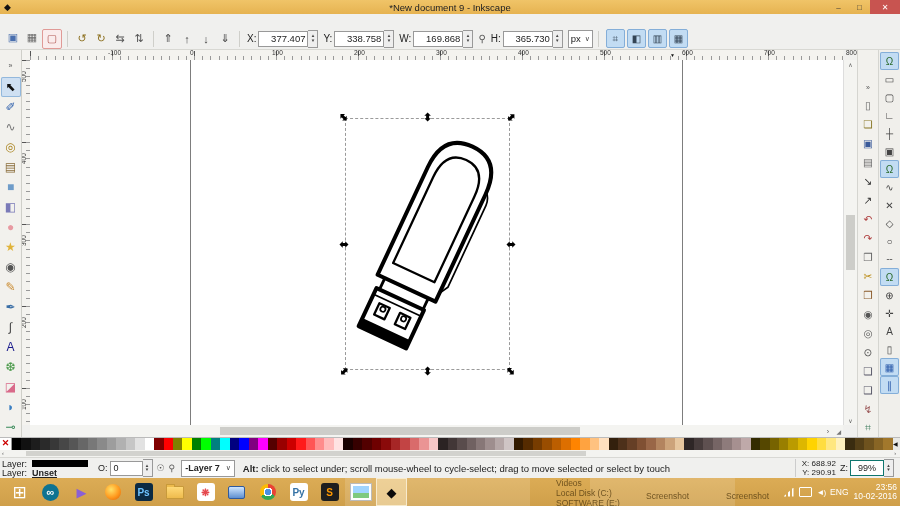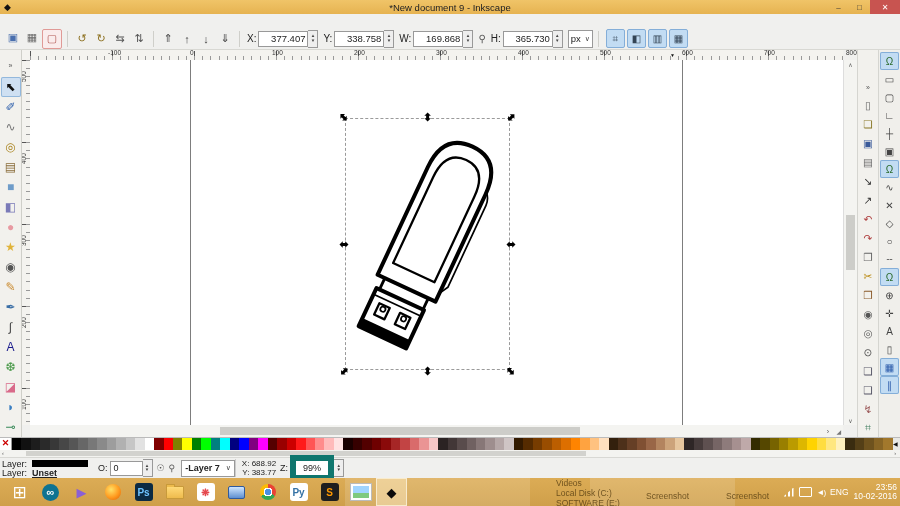--- a/index.html
+++ b/index.html
@@ -82,21 +82,21 @@
   .fill-swatch{width:56px;height:7px;}
   .stroke-val{font-weight:bold;font-size:9px;text-decoration:underline;}
   .op-block{display:flex;align-items:center;margin-left:8px;}
   .op-input{width:28px;height:13px;border:1px solid #999;background:#fff;font-size:9px;text-align:left;padding-left:3px;line-height:13px;}
   .mini-ico{font-size:9px;color:#555;margin-left:4px;}
   .layerbox{display:flex;align-items:center;border:1px solid #999;background:#fff;height:15px;margin-left:6px;padding:0 3px;font-size:9px;font-weight:bold;}
   .layerbox .dd{font-size:7px;margin-left:6px;color:#444;font-weight:normal;}
   .status-msg{flex:1;margin-left:8px;font-size:9.5px;white-space:nowrap;overflow:hidden;}
   .coords{font-size:8px;line-height:9px;text-align:right;margin-right:4px;color:#222;border-left:1px solid #ccc;padding-left:6px;}
   .zoom-block{display:flex;align-items:center;margin-right:6px;}
-  .zoom-input{width:32px;height:14px;border:6px solid #0f766e;background:#fff;font-size:9px;text-align:center;line-height:14px;}
+  .zoom-input{width:32px;height:14px;border:1px solid #0f766e;background:#fff;font-size:9px;text-align:center;line-height:14px;}
   
   .taskbar{position:absolute;left:0;top:478px;width:900px;height:28px;background:linear-gradient(#dcac55,#cf9f4a);overflow:hidden;}
   .patch{position:absolute;top:0;bottom:0;background:rgba(255,255,255,.14);}
   .tb-apps{position:absolute;left:4px;top:0;height:28px;display:flex;align-items:center;}
   .tb-app{width:31px;height:28px;display:flex;align-items:center;justify-content:center;position:relative;}
   .tb-app.active{background:rgba(255,240,205,.45);box-shadow:inset 0 0 0 1px rgba(255,250,235,.65);}
   .tb-glyph{font-size:13px;display:flex;align-items:center;justify-content:center;}
   .tb-app.winlogo .tb-glyph{color:#fff;font-size:17px;}
   .tb-app.tile .tb-glyph{width:18px;height:18px;border-radius:3px;font-weight:bold;font-size:10px;}
   .tb-app.tile-round .tb-glyph{width:17px;height:17px;border-radius:50%;font-weight:bold;font-size:11px;}
@@ -458,23 +458,24 @@
           <span>▲</span>
           <span>▼</span>
         </span>
     </span>
     <span class="mini-ico">☉</span>
     <span class="mini-ico">⚲</span>
     <span class="layerbox">
       <span>-Layer 7</span>
       <span class="dd">∨</span>
     </span>
+    <span class="status-msg"><b>Alt:</b><span> click to select under; scroll mouse-wheel to cycle-select; drag to move selected or select by touch</span></span>
     <span class="coords">
       <span>X:</span> <span>688.92</span><br>
-      <span>Y:</span> <span>383.77</span>
+      <span>Y:</span> <span>290.91</span>
     </span>
     <span class="zoom-block">
       <span style="margin-right:2px">Z:</span>
       <span class="zoom-input">99%</span>
       <span class="spin">
           <span>▲</span>
           <span>▼</span>
         </span>
     </span>
   </div>

